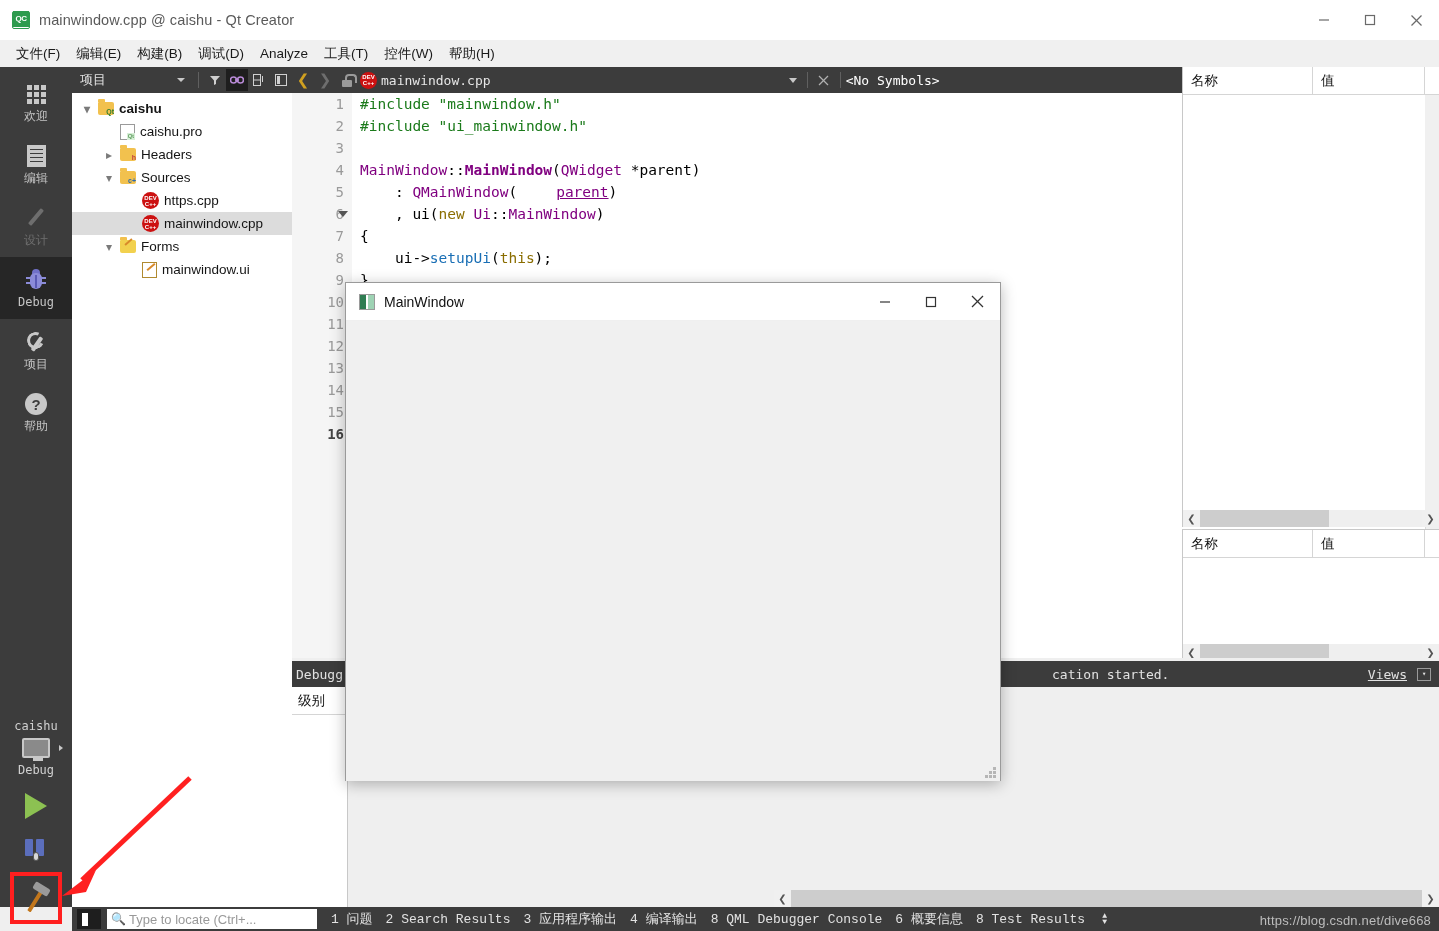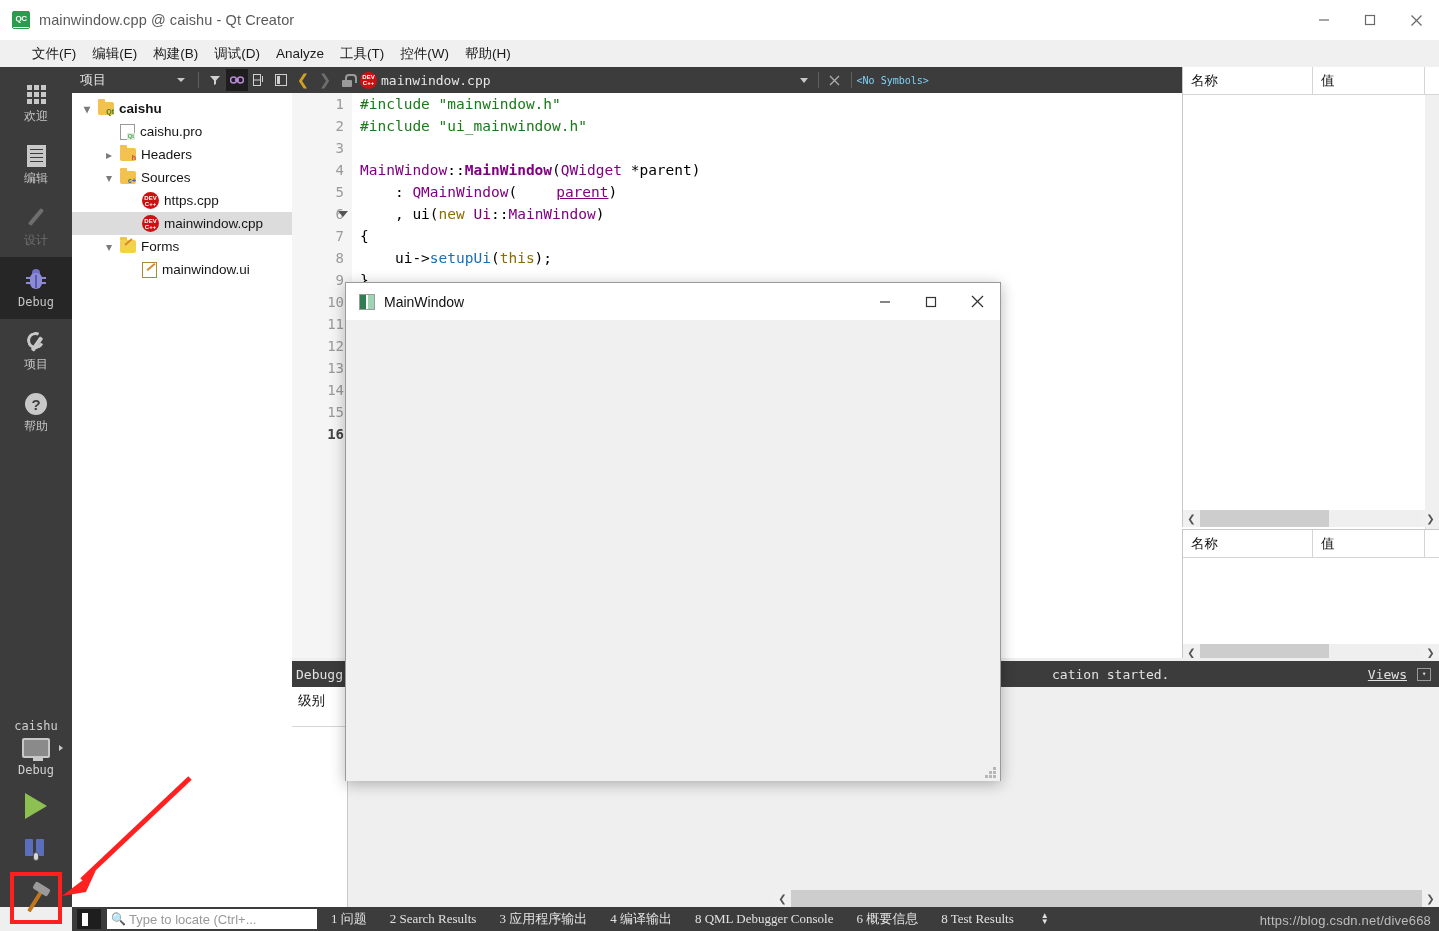--- a/index.html
+++ b/index.html
@@ -43,21 +43,21 @@
   .winbtn {
     width: 46px; height: 40px; display: flex; align-items: center; justify-content: center;
     color: #6a6a6a;
   }
   .winbtn svg { display: block; }
 
   
   .menubar {
     position: absolute; left: 0; top: 40px; width: 1439px; height: 27px;
     background: #f0f0f0;
-    display: flex; align-items: center; padding-left: 24px;
+    display: flex; align-items: center; padding-left: 8px;
   }
   .menuitem {
     font-size: 13.5px; color: #1a1a1a;
     padding: 3px 8px; white-space: nowrap;
   }
 
   
   .modebar {
     position: absolute; left: 0; top: 67px; width: 72px; height: 840px;
     background: #3c3c3c;
@@ -184,21 +184,21 @@
   
   .edtoolbar {
     position: absolute; left: 292px; top: 67px; width: 1147px; height: 26px;
     background: #3c3c3c; display: flex; align-items: center; color: #d8d8d8; font-size: 13px;
   }
   .ed-ico { width: 22px; height: 22px; display: flex; align-items: center; justify-content: center; }
   .ed-ico.nav { color: #d0a020; font-size: 15px; }
   .ed-ico.nav.dim { color: #6e6e6e; }
   .vsep { width: 1px; height: 16px; background: #606060; margin: 0 5px; }
   .ed-fname { font-family: "DejaVu Sans Mono", monospace; font-size: 13px; color: #e6e6e6; margin-left: 4px; }
-  .ed-sym { font-family: "DejaVu Sans Mono", monospace; font-size: 10px; color: #7dd3fc; }
+  .ed-sym { font-family: "DejaVu Sans Mono", monospace; font-size: 13px; color: #ffffff; }
   .ed-linecol { font-family: "DejaVu Sans Mono", monospace; font-size: 13px; color: #e6e6e6; margin-left: auto; }
   .lockico { width: 12px; height: 13px; position: relative; }
   .lockico::before { content: ""; position: absolute; left: 1px; bottom: 0; width: 10px; height: 7px; background: #9a9a9a; border-radius: 1px; }
   .lockico::after { content: ""; position: absolute; left: 4px; top: 0; width: 8px; height: 7px;
      border: 2px solid #9a9a9a; border-bottom: none; border-radius: 4px 4px 0 0; }
 
   .editor {
     position: absolute; left: 292px; top: 93px; width: 1147px; height: 565px;
     background: #ffffff; overflow: hidden;
   }
@@ -272,21 +272,21 @@
   .dbgtab-left { padding-left: 4px; width: 56px; overflow: hidden; white-space: nowrap; }
   .dbgmsg { margin-left: 704px; white-space: nowrap; }
   .views-btn { margin-left: auto; display: flex; align-items: center; gap: 10px; padding-right: 8px; }
   .views-lbl { text-decoration: underline; text-decoration-color: #e2e2e2; }
   .views-box { width: 14px; height: 13px; border: 1px solid #9a9a9a; display: flex; align-items: center; justify-content: center; font-size: 7px; }
 
   .loglist {
     position: absolute; left: 292px; top: 687px; width: 56px; height: 220px;
     background: #fff; border-right: 1px solid #c8c8c8;
   }
-  .loglist .h { font-size: 13.5px; color: #111; padding: 5px 0 0 6px; height: 40px; border-bottom: 1px solid #d5d5d5; }
+  .loglist .h { font-size: 13.5px; color: #111; padding: 5px 0 0 6px; height: 28px; border-bottom: 1px solid #d5d5d5; }
   .midempty {
     position: absolute; left: 348px; top: 687px; width: 426px; height: 220px; background: #efefef;
   }
   .stackpane {
     position: absolute; left: 774px; top: 687px; width: 665px; height: 220px; background: #fff;
     border-left: 1px solid #888;
   }
   .bphdr { display: flex; height: 28px; border-bottom: 1px solid #d5d5d5; }
   .bphdr .c { font-size: 13.5px; color: #111; padding: 5px 0 0 10px; border-right: 1px solid #d5d5d5; height: 28px; }
   .bottom-hscroll {
@@ -323,22 +323,22 @@
   }
   .sb-toggle { width: 24px; height: 20px; margin-left: 5px; background: #1e1e1e;
     display: flex; align-items: center; justify-content: center; }
   .sb-toggle i { width: 14px; height: 13px; background: #fff; display: block; position: relative; }
   .sb-toggle i::after { content: ""; position: absolute; right: 0; top: 0; width: 8px; height: 13px; background: #1e1e1e; }
   .locatebox {
     width: 210px; height: 20px; background: #fff; margin-left: 6px;
     display: flex; align-items: center; padding-left: 4px; color: #999; font-size: 13px;
   }
   .locate-ico { color: #777; font-size: 12px; margin-right: 3px; }
-  .sb-items { display: flex; align-items: center; gap: 23px; margin-left: 14px;
-    font-family: Liberation Serif, serif; font-size: 13px; }
+  .sb-items { display: flex; align-items: center; gap: 13px; margin-left: 14px;
+    font-family: Liberation Mono, monospace; font-size: 13px; }
   .sb-item { white-space: nowrap; }
   .sb-arrows { display: flex; flex-direction: column; line-height: 6px; font-size: 8px; margin-left: 4px; }
   .watermark {
     position: absolute; right: 8px; bottom: 3px;
     color: #bdbdbd; font-size: 13px; letter-spacing: 0.2px;
   }
 
   
   .annot { position: absolute; left: 0; top: 0; width: 1439px; height: 931px; pointer-events: none; }
 </style>

